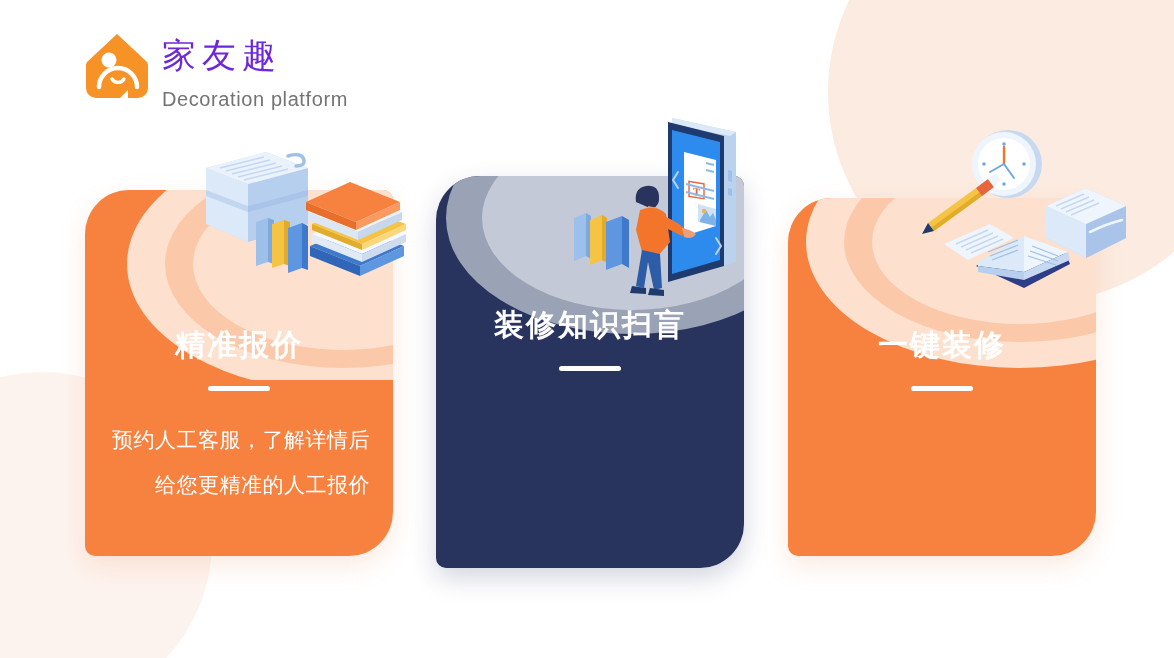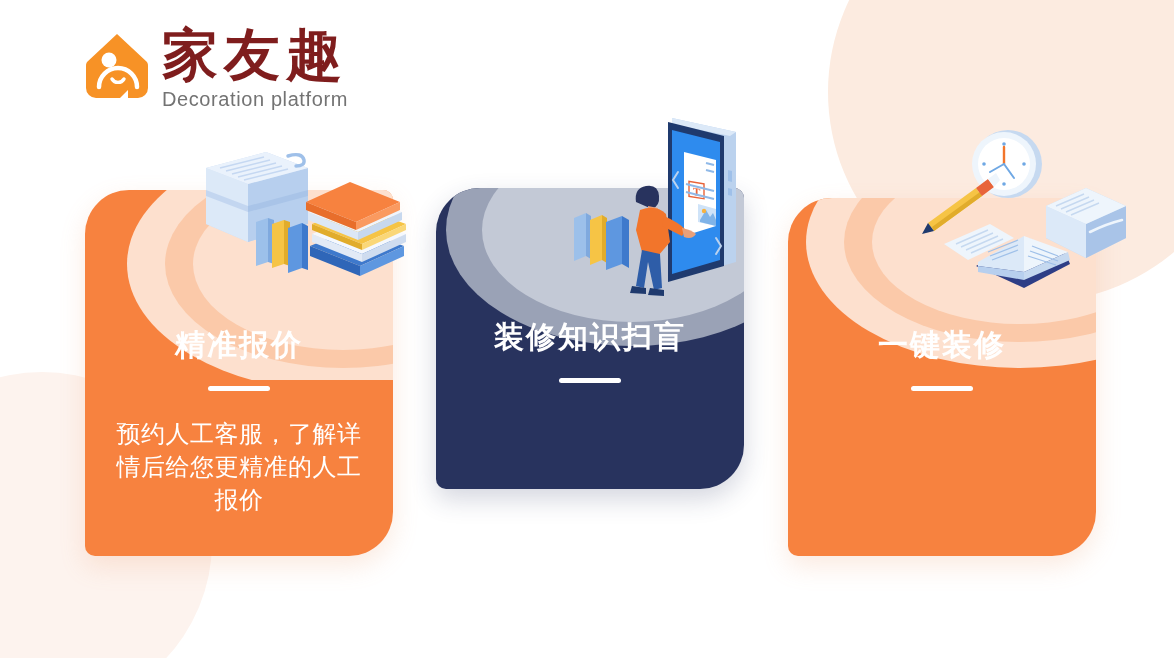--- a/index.html
+++ b/index.html
@@ -21,21 +21,21 @@
     position:absolute;left:-128px;top:372px;
     width:340px;height:340px;border-radius:50%;
     background:#FDF3EE;
   }
 
   
   .logo{position:absolute;left:84px;top:28px;display:flex;align-items:flex-start;}
   .logo-mark{width:66px;height:72px;flex:0 0 auto;margin-top:4px;}
   .logo-text{margin-left:12px;display:flex;flex-direction:column;}
   .logo-title{
-    font-size:56px;line-height:54px;font-weight:bold;color:#7f1d1d;
+    font-size:34px;line-height:54px;font-weight:normal;color:#6d28d9;
     letter-spacing:6px;
   }
   .logo-sub{
     font-size:20px;line-height:26px;color:#737373;margin-top:4px;
     letter-spacing:0.6px;font-weight:300;
   }
 
   
   .card{
     position:absolute;overflow:hidden;
@@ -51,29 +51,29 @@
   }
   .card-title{
     color:#ffffff;font-weight:bold;font-size:30px;line-height:38px;
     letter-spacing:2px;
   }
   .card-rule{
     width:62px;height:5px;background:#ffffff;border-radius:3px;
     margin-top:22px;
   }
   .card-desc{
-    color:#ffffff;font-size:24px;line-height:33px;
-    margin-top:26px;width:262px;letter-spacing:0.5px;
+    color:#ffffff;font-size:21px;line-height:45px;
+    margin-top:26px;width:262px;letter-spacing:0.5px;text-align:right;
   }
 
   
   #card-quote{left:85px;top:190px;width:308px;height:366px;background:#F7823F;}
   #card-quote .card-body{top:136px;}
   
-  #card-knowledge{left:436px;top:188px;width:308px;height:301px;background:#28335E;}
+  #card-knowledge{left:436px;top:176px;width:308px;height:392px;background:#28335E;}
   #card-knowledge .card-body{top:130px;}
   
   #card-onekey{left:788px;top:198px;width:308px;height:358px;background:#F7823F;}
   #card-onekey .card-body{top:128px;}
 
   .illo-svg{display:block;width:100%;height:100%;}
   
   .illo-over{position:absolute;pointer-events:none;}
   #illo-over-1{left:190px;top:150px;width:230px;height:150px;}
   #illo-over-2{left:560px;top:110px;width:210px;height:200px;}

